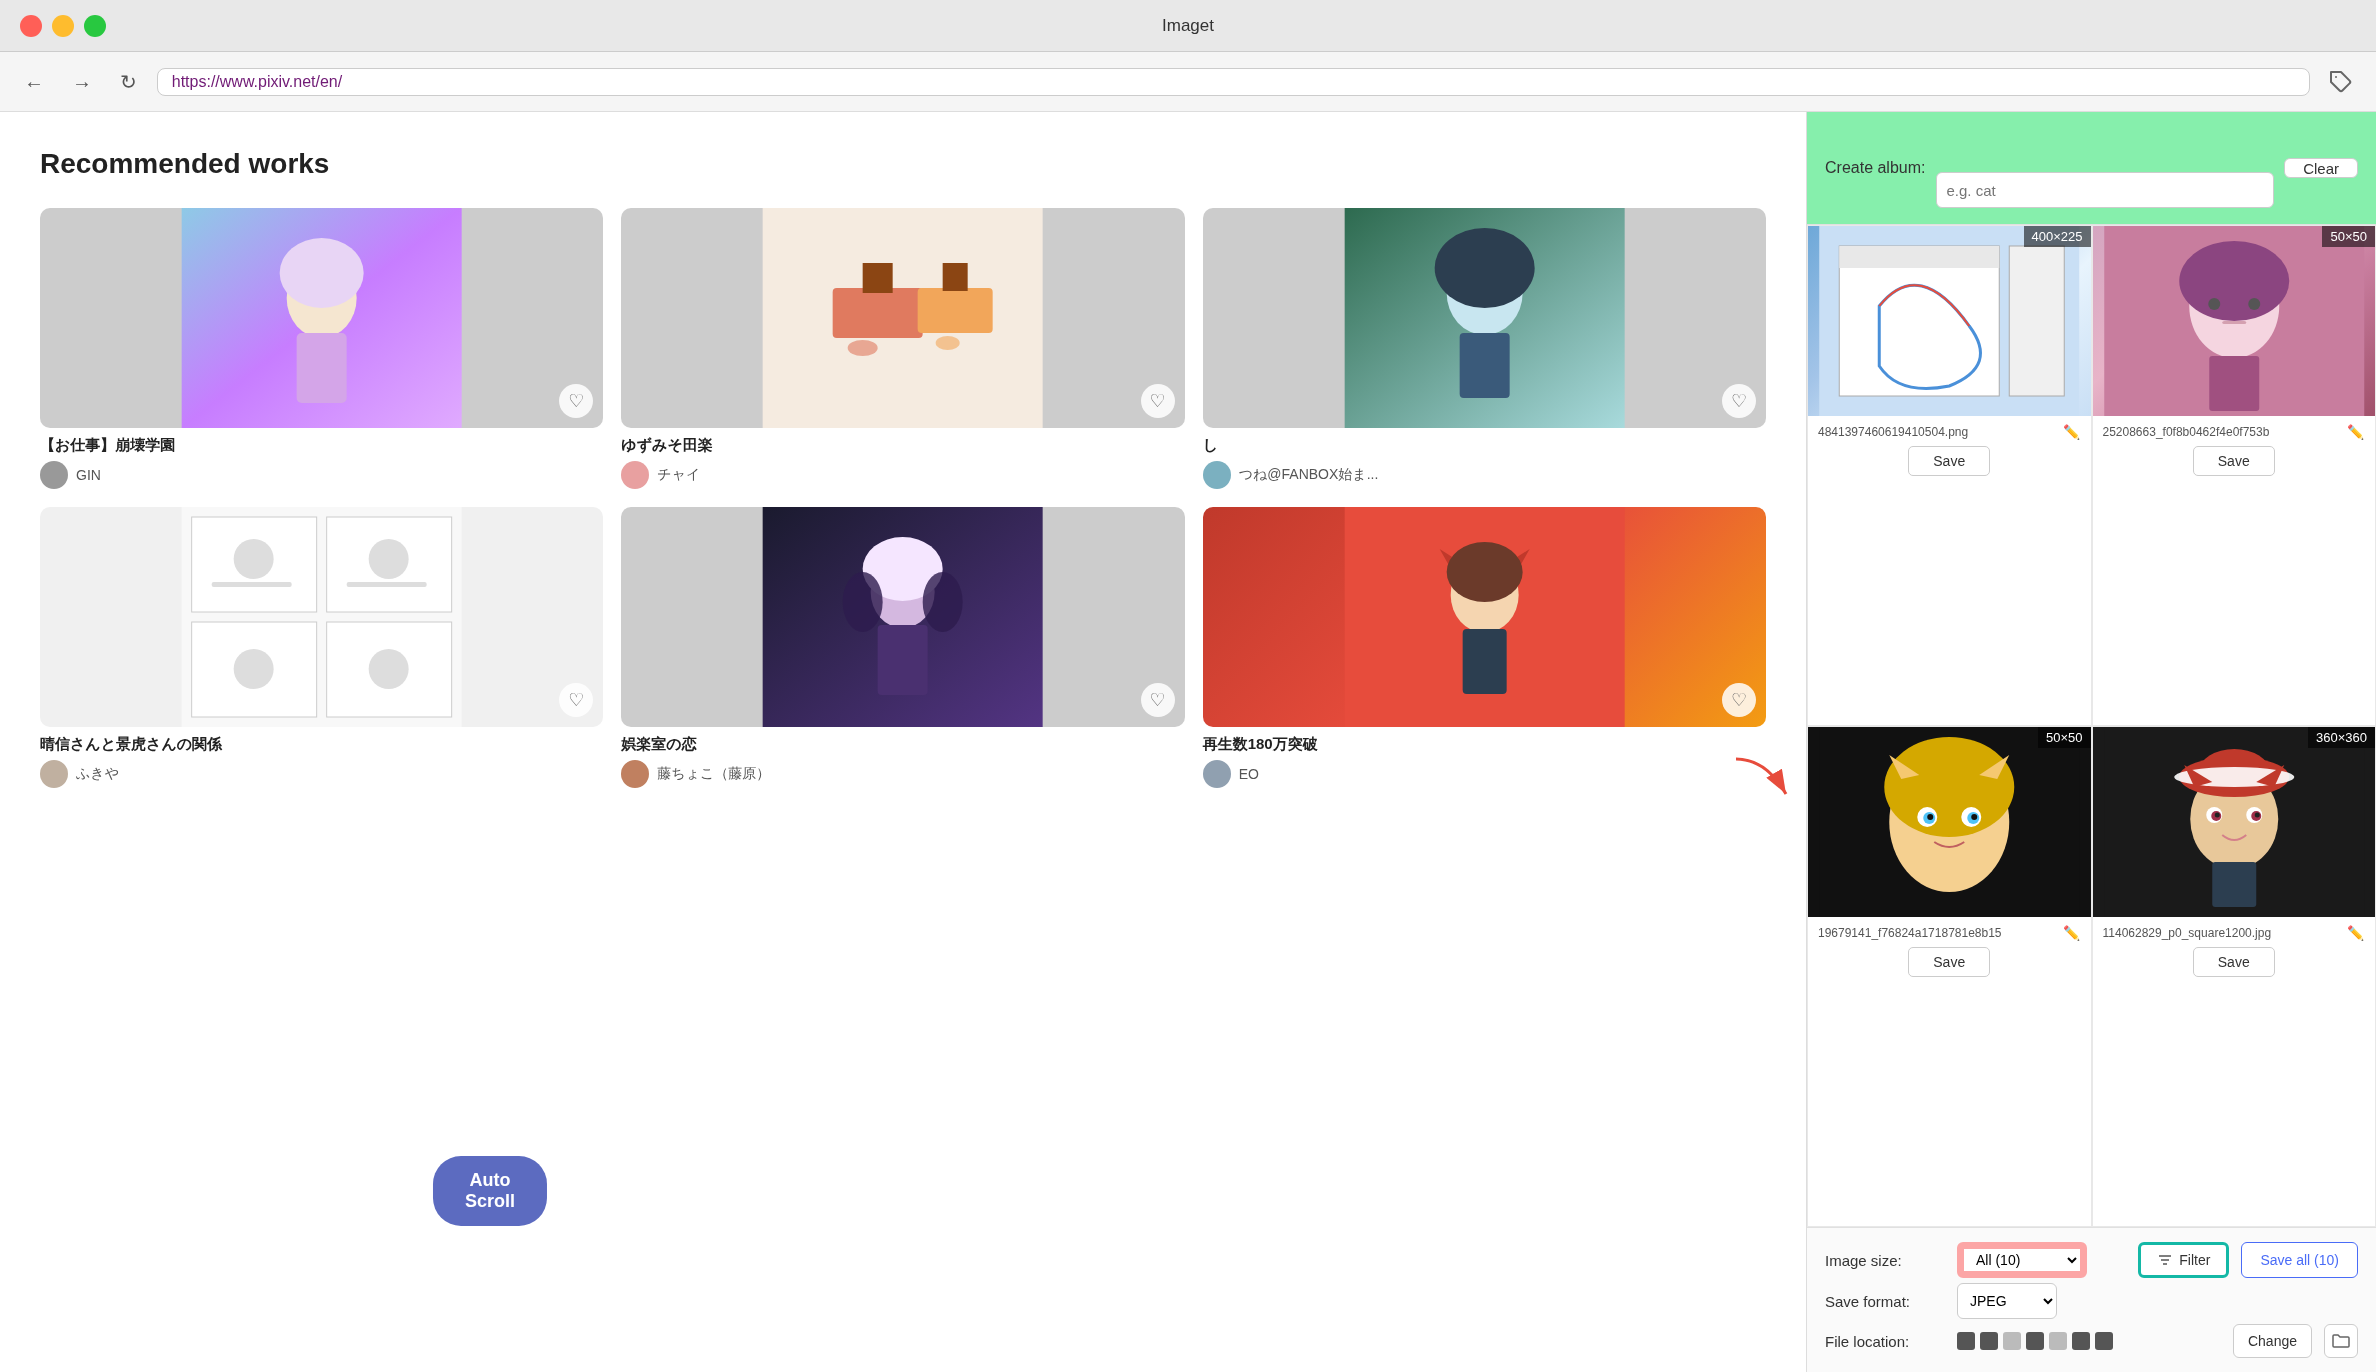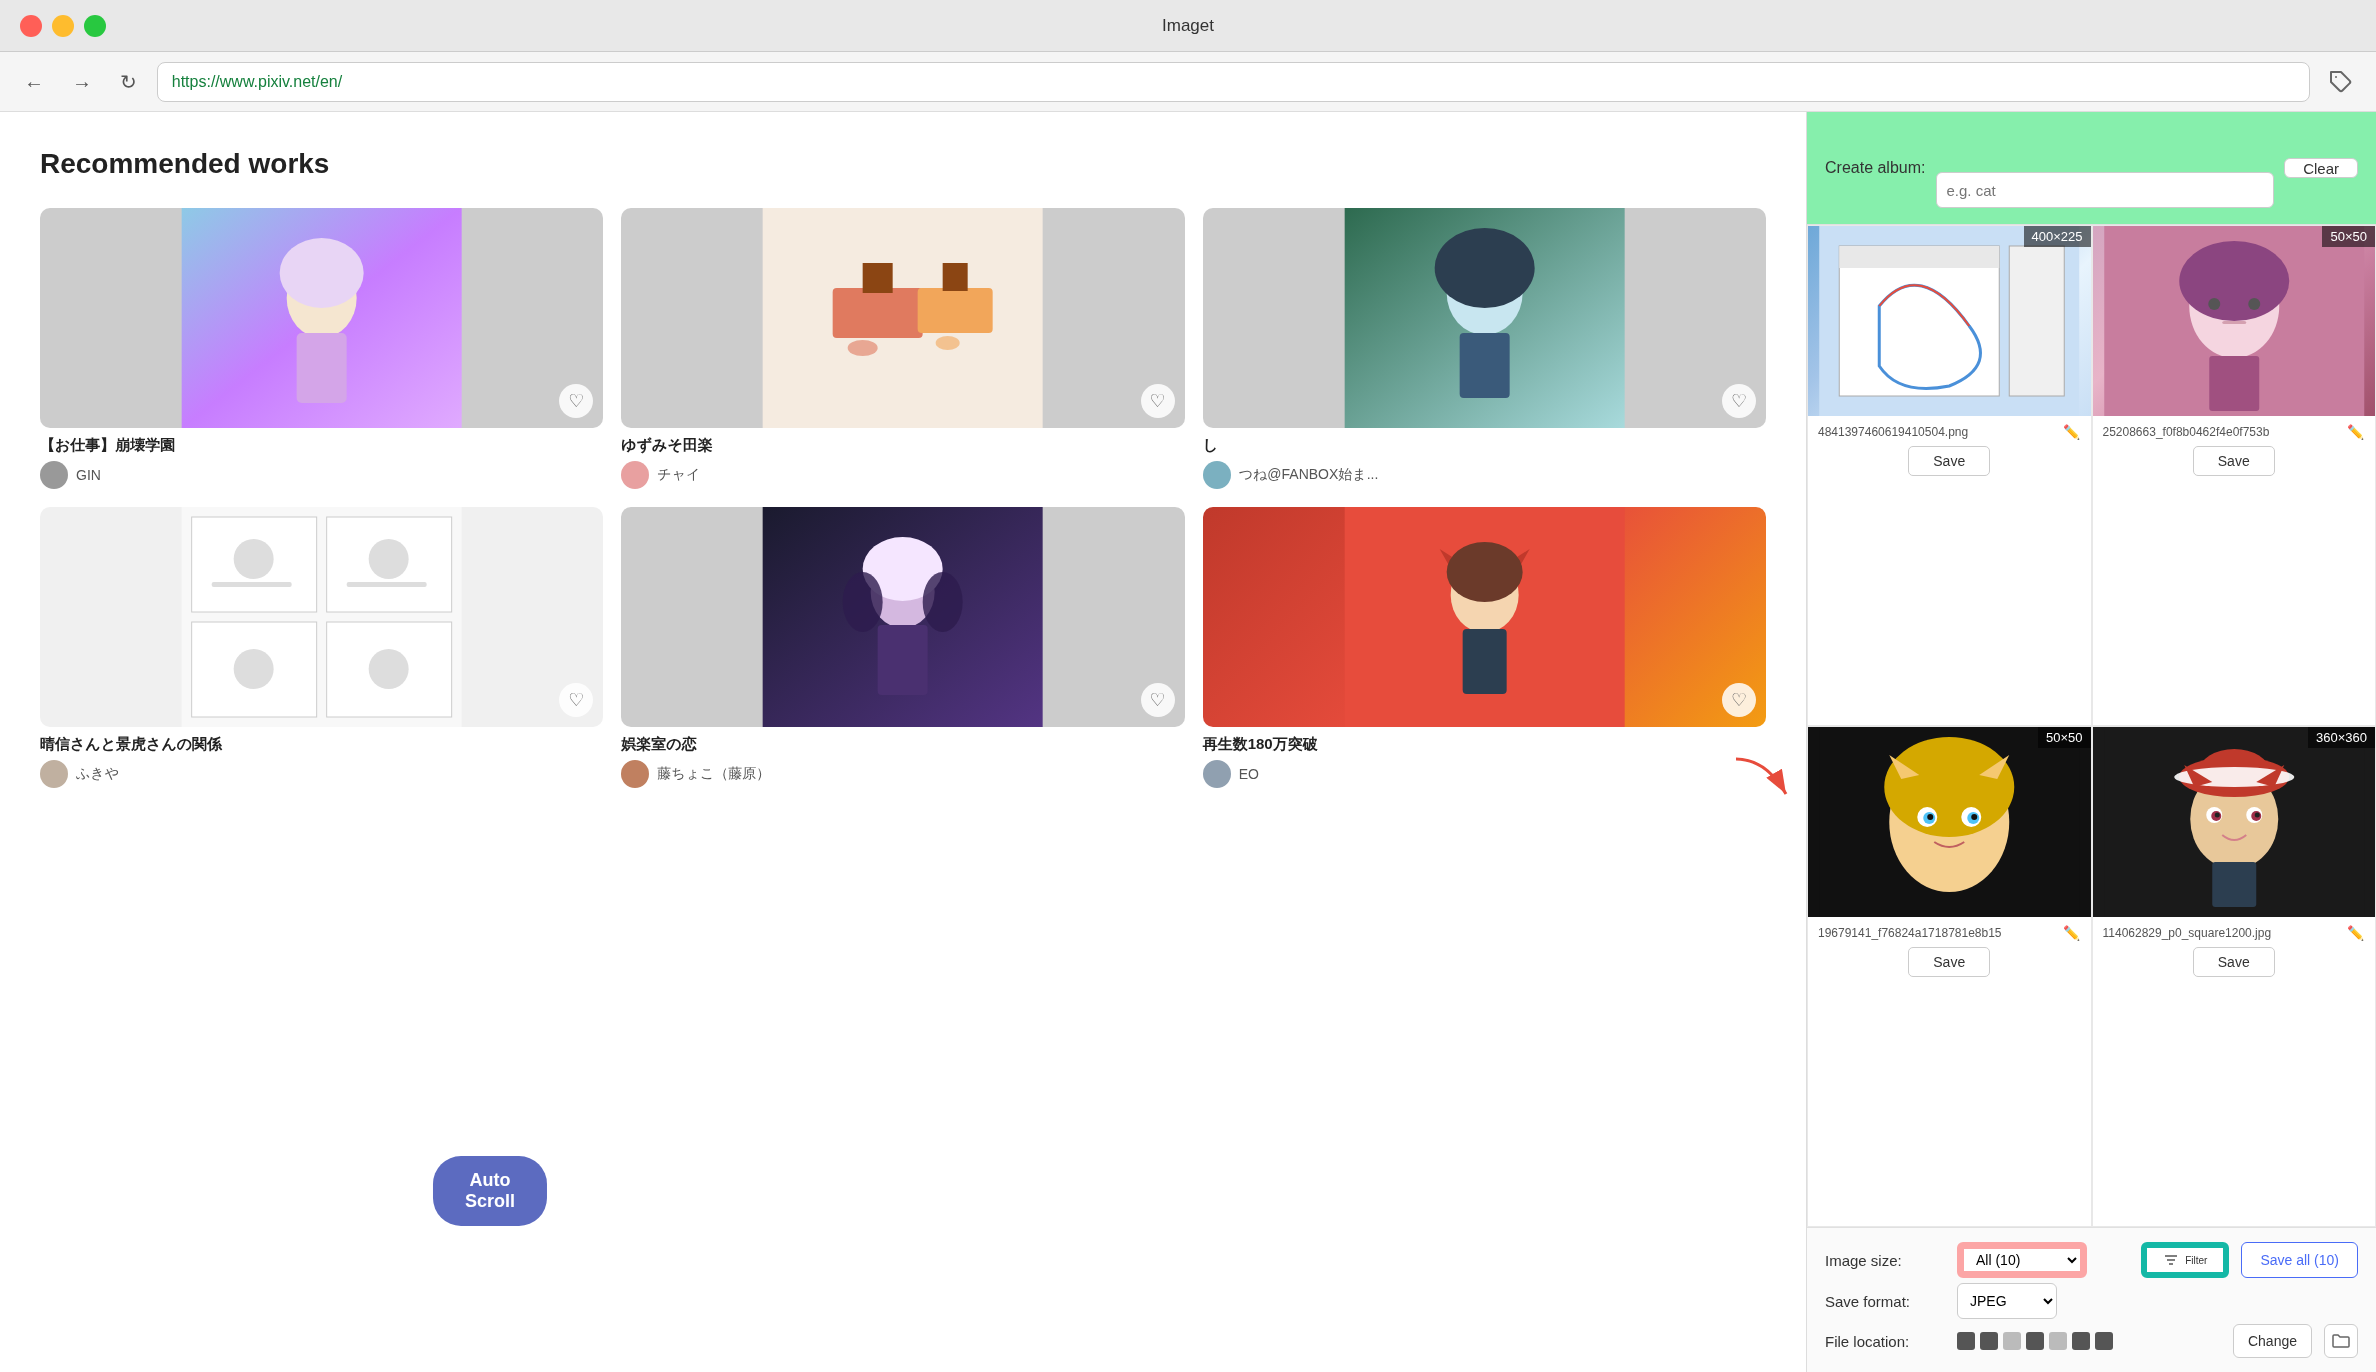--- a/index.html
+++ b/index.html
@@ -41,27 +41,27 @@
       padding: 0 16px;
       gap: 12px;
       border-bottom: 1px solid #ddd;
     }
     .nav-btn {
       background: none; border: none; cursor: pointer;
       font-size: 20px; color: #555; padding: 4px 8px;
     }
     .address-bar {
       flex: 1;
-      height: 40px;
+      height: 28px;
       border: 1px solid #ccc;
       border-radius: 8px;
       padding: 0 14px;
       font-size: 16px;
       background: white;
-      color: #15803d;
+      color: #701a75;
     }
     .tag-icon {
       width: 38px; height: 38px;
       display: flex; align-items: center; justify-content: center;
       font-size: 22px; color: #666; cursor: pointer;
     }
 
     
     .main-layout {
       display: flex;
@@ -297,24 +297,24 @@
       font-size: 14px;
       background: white;
       min-width: 130px;
     }
     .filter-btn {
       display: flex;
       align-items: center;
       gap: 6px;
       height: 36px;
       padding: 0 16px;
-      border: 6px solid #14b8a6;
+      border: 3px solid #14b8a6;
       border-radius: 6px;
       background: white;
-      font-size: 10px;
+      font-size: 14px;
       cursor: pointer;
       color: #333;
       margin-left: auto;
     }
     .save-all-btn {
       height: 36px;
       padding: 0 18px;
       border: 1px solid #4a6cf7;
       border-radius: 6px;
       background: white;

